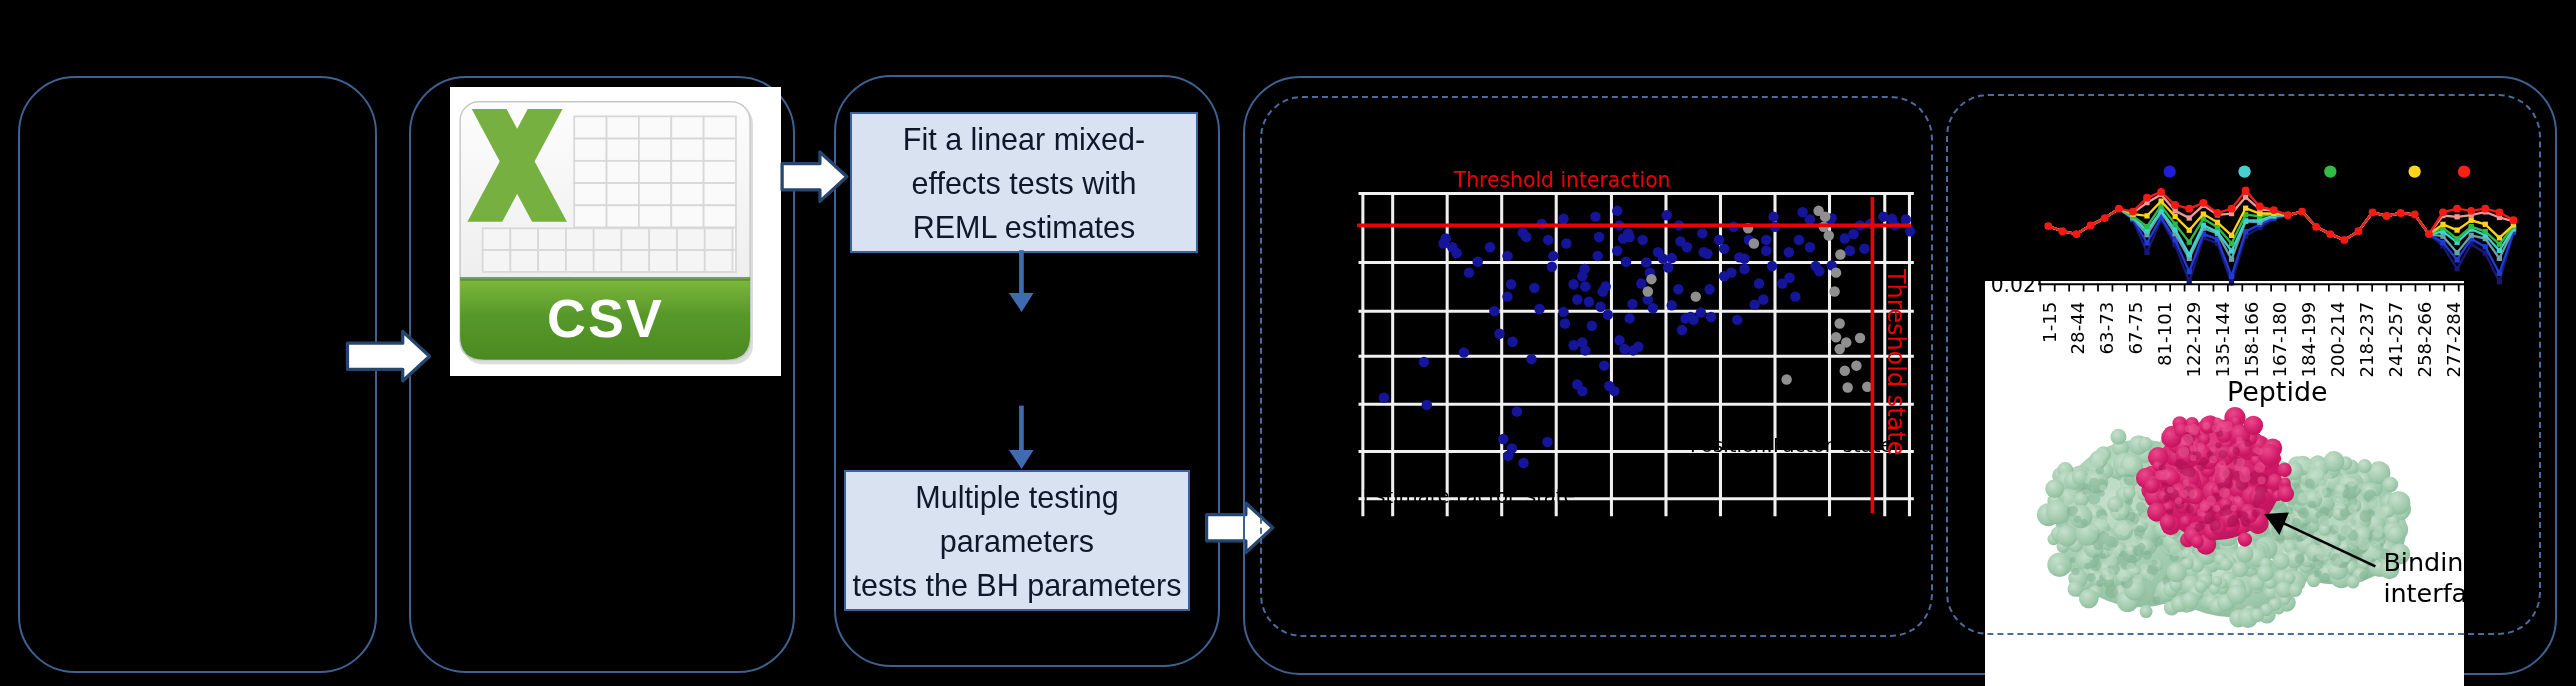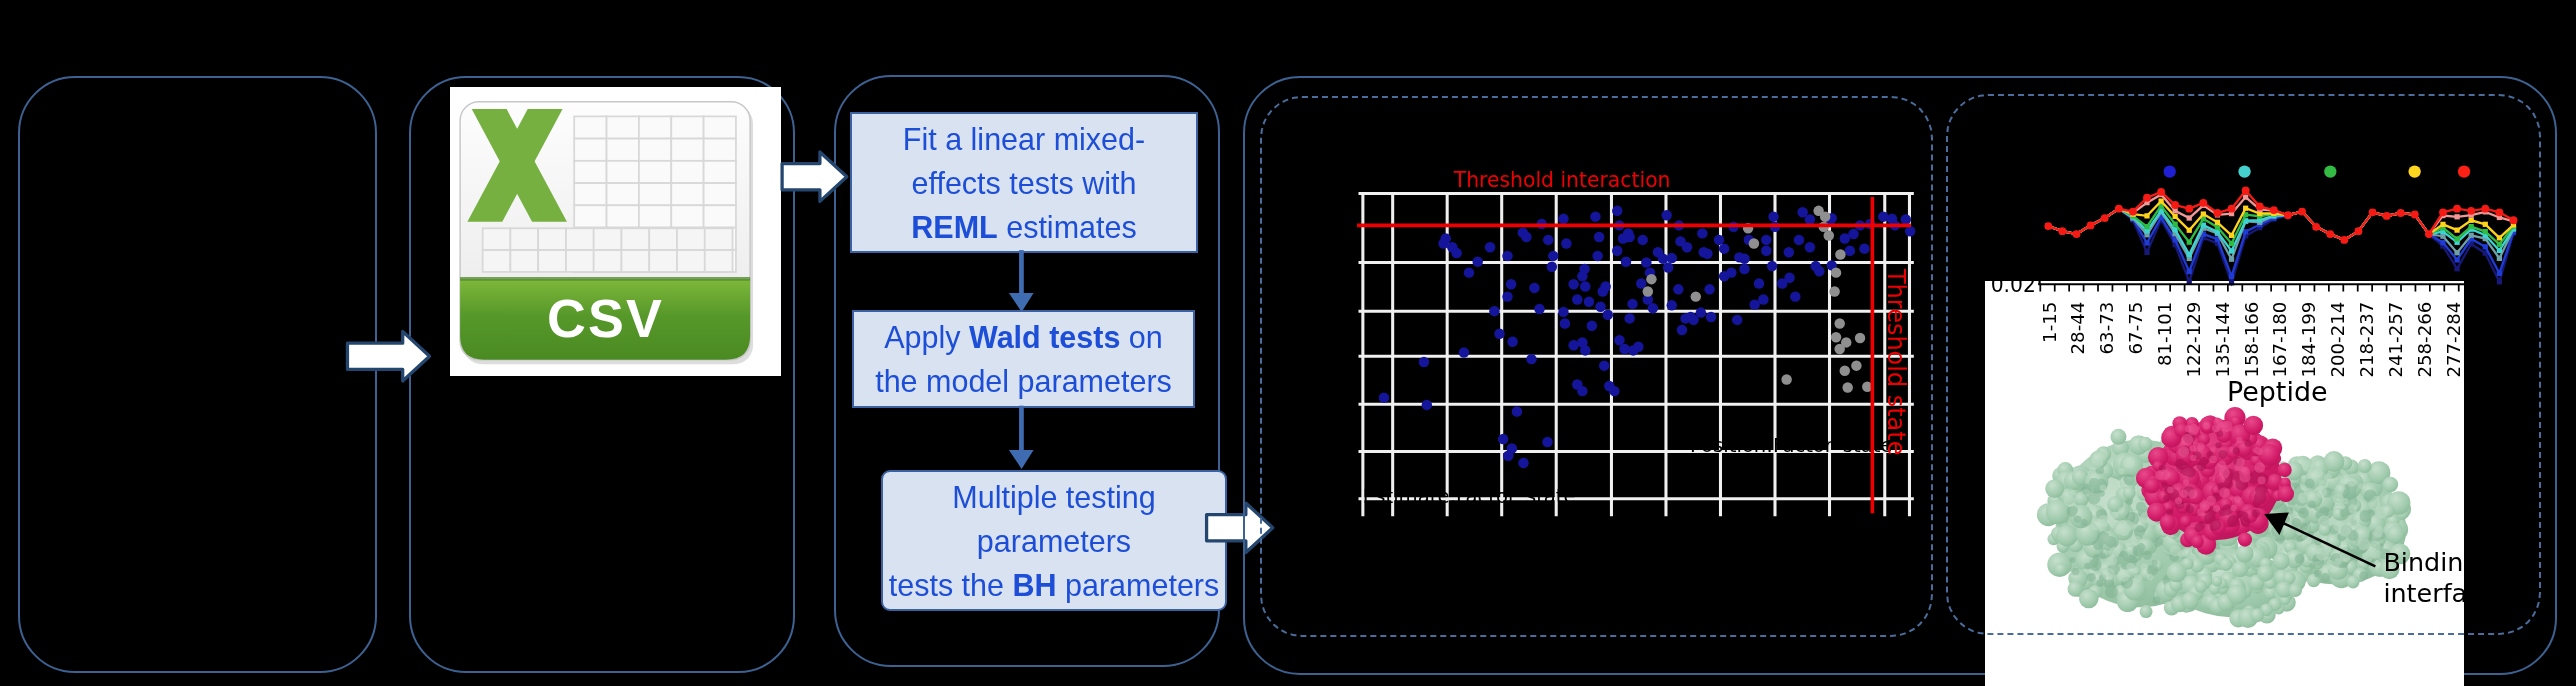--- a/index.html
+++ b/index.html
@@ -3,22 +3,22 @@
 <meta charset="utf-8">
 <style>
   html,body{margin:0;padding:0;background:#000;}
   #stage{position:relative;width:2576px;height:687px;background:#000;overflow:hidden;
          font-family:"Liberation Sans",sans-serif;}
   .panel{position:absolute;border:2.2px solid #3d6191;border-radius:57px;background:transparent;}
   .dashed{position:absolute;border:2.5px dashed #4a6d9e;border-radius:42px;background:transparent;}
   svg{position:absolute;left:0;top:0;overflow:visible;}
   .flowbox{position:absolute;background:#d9e2f1;border:2.9px solid #3a62a2;
            display:flex;flex-direction:column;justify-content:center;align-items:center;
-           color:#1d4ed8;font-size:30.5px;line-height:44px;text-align:center;}
-  .flowbox b{font-weight:bold;}
+           color:#0f172a;font-size:30.5px;line-height:44px;text-align:center;}
+  .flowbox b{font-weight:normal;}
   .whitebg{position:absolute;background:#ffffff;}
 </style>
 </head>
 <body>
 
 <div id="stage">
 
   <div class="panel" style="left:18px;top:76px;width:355px;height:593px;"></div>
 
   <div class="panel" style="left:409px;top:76px;width:382px;height:593px;"></div>
@@ -105,25 +105,21 @@
       <text x="833" y="464" text-anchor="middle" font-family="Liberation Sans, sans-serif" font-size="74" font-weight="bold" fill="#ffffff" letter-spacing="3">CSV</text>
     </g>
   </svg>
 
   <div class="panel" style="left:834px;top:75px;width:382px;height:588px;"></div>
   <div class="flowbox" style="left:850px;top:112px;width:344px;height:137px;">
       <div><span>Fit a linear mixed-</span></div>
       <div><span>effects tests with</span></div>
       <div><b>REML</b><span> estimates</span></div>
     </div>
-  <div class="flowbox" style="left:852px;top:310px;width:339px;height:94px;">
-      <div><span>Apply </span><b>Wald tests</b><span> on</span></div>
-      <div><span>the model parameters</span></div>
-    </div>
-  <div class="flowbox" style="left:881px;top:470px;width:342px;height:137px;border-radius:9px;">
+  <div class="flowbox" style="left:844px;top:470px;width:342px;height:137px;">
       <div><span>Multiple testing</span></div>
       <div><span>parameters</span></div>
       <div><span>tests the </span><b>BH</b><span> parameters</span></div>
     </div>
 
   <svg width="2576" height="687" viewBox="0 0 3544 945">
     <g fill="#3f6bb0">
       <rect x="1402" y="344" width="6.5" height="62"></rect>
       <polygon points="1388,403 1422,403 1405.5,429"></polygon>
     </g>

